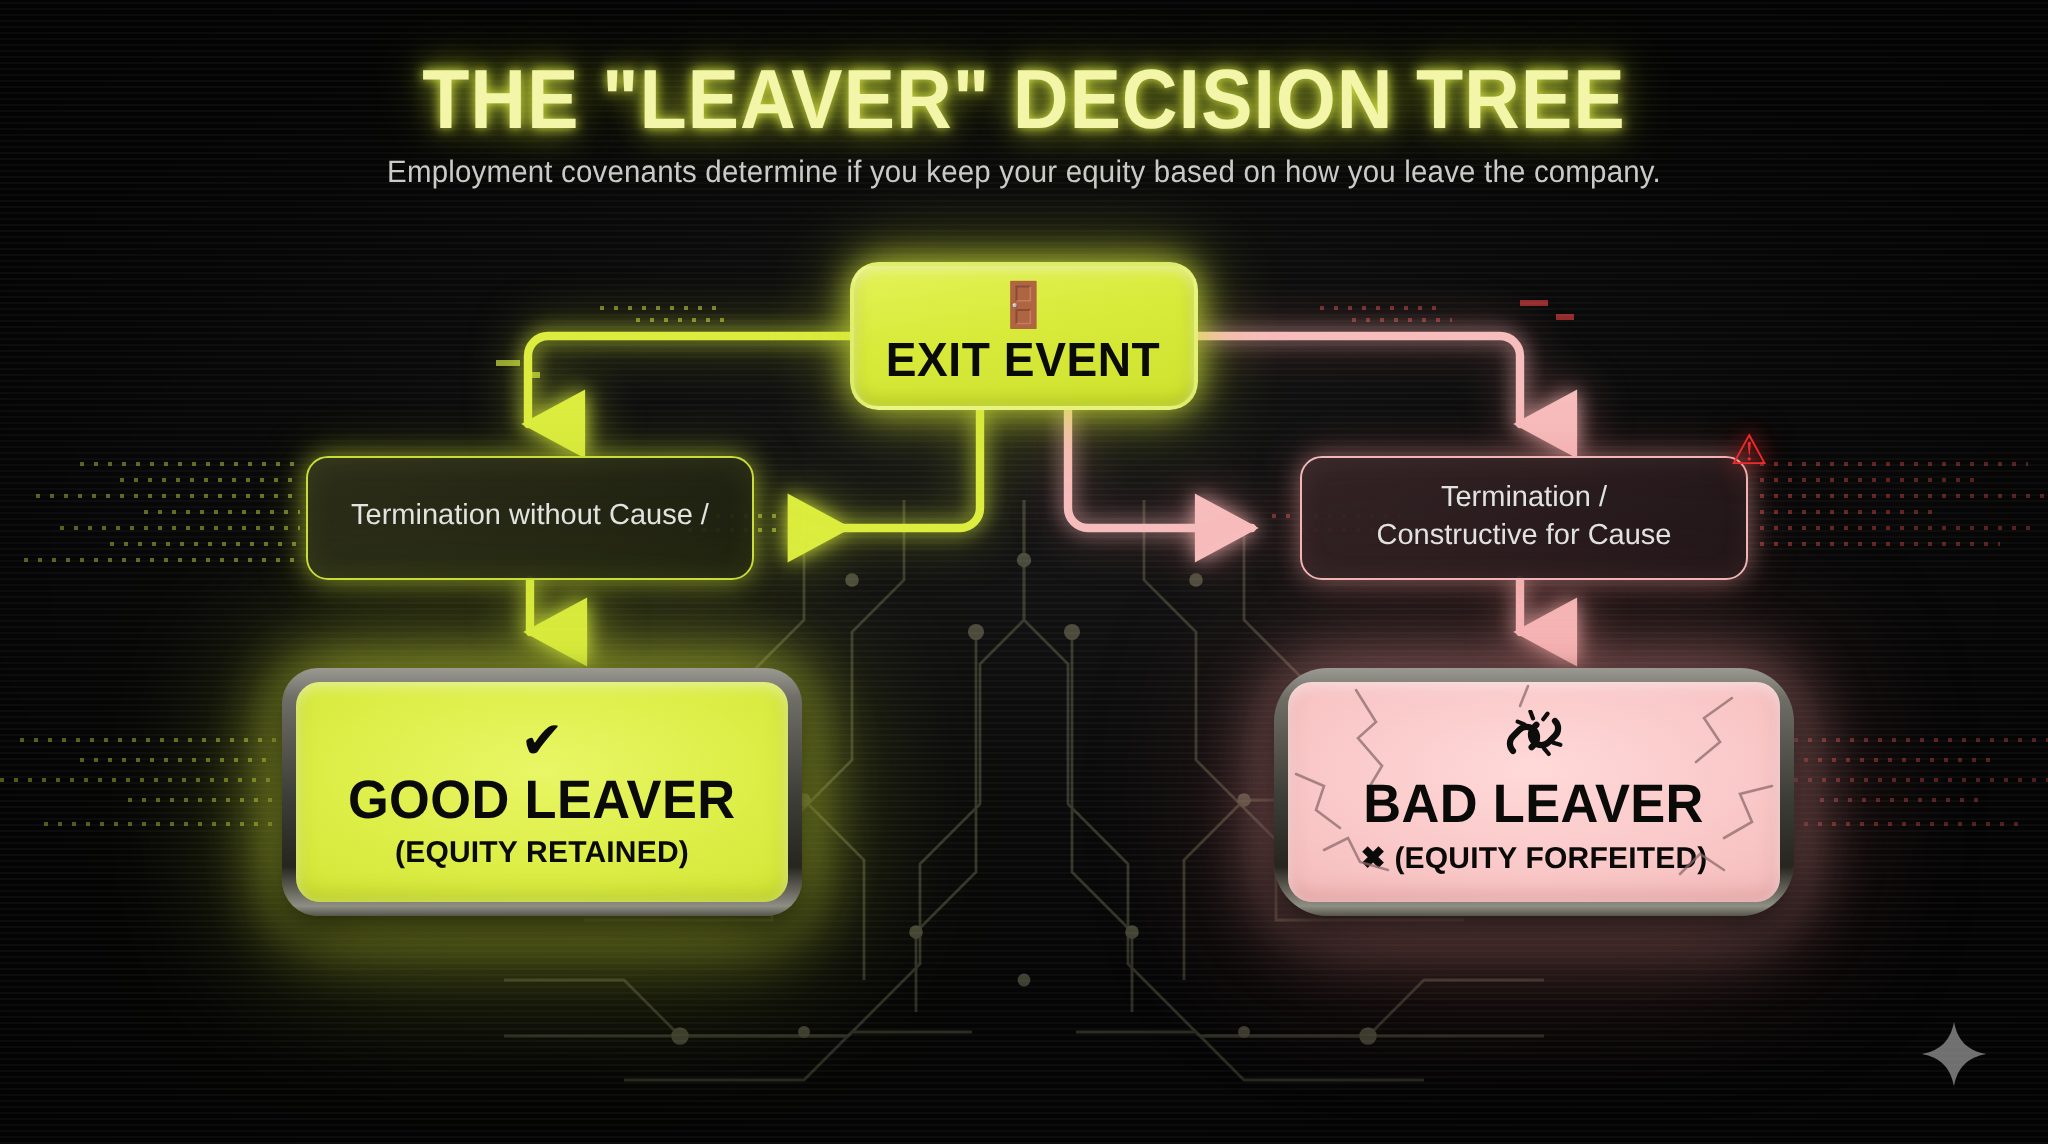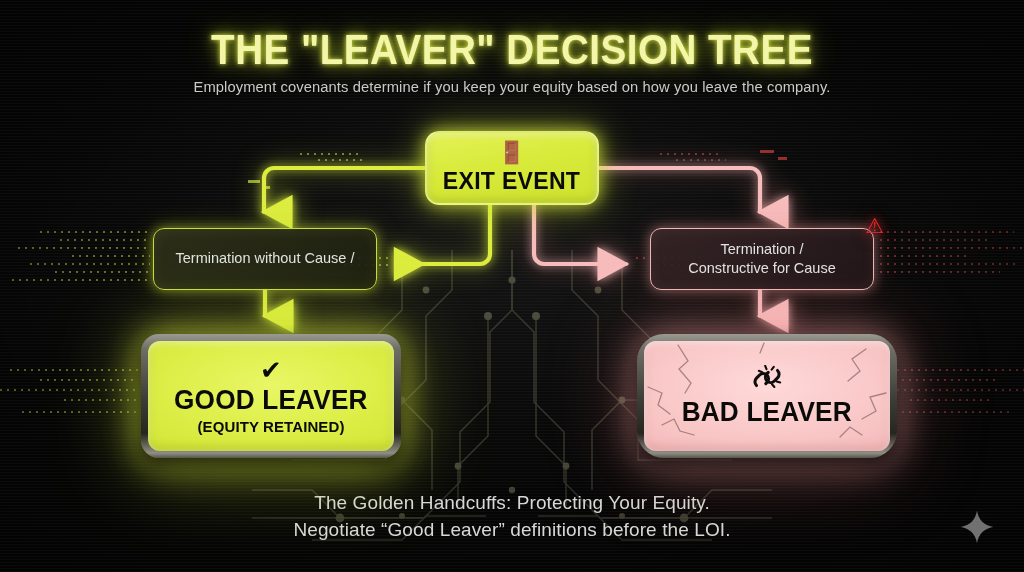--- a/index.html
+++ b/index.html
@@ -410,25 +410,25 @@
           <g stroke="#0d0d0b" stroke-width="2.1" stroke-linecap="round">
             <line x1="14.5" y1="4.2" x2="13.2" y2="0.8"></line>
             <line x1="19.6" y1="4.6" x2="21.8" y2="1.8"></line>
             <line x1="10.2" y1="7.2" x2="6.8" y2="5.8"></line>
             <line x1="20.0" y1="19.2" x2="22.4" y2="22.0"></line>
             <line x1="24.6" y1="16.4" x2="28.2" y2="17.4"></line>
           </g>
         </svg>
       </span>
       <span class="ttl">BAD LEAVER</span>
+      <span class="sub">
+        <span>✖</span>
+        <span>(EQUITY FORFEITED)</span>
+      </span>
     </div>
   </div>
 
-  <div class="footer">
-    <div>The Golden Handcuffs: Protecting Your Equity.</div>
-    <div>Negotiate “Good Leaver” definitions before the LOI.</div>
-  </div>
 
   <svg class="sparkle" viewBox="0 0 40 40" fill="none">
     <path d="M20 1 C22 12 28 18 39 20 C28 22 22 28 20 39 C18 28 12 22 1 20 C12 18 18 12 20 1 Z" fill="#9a9a9a"></path>
   </svg>
 
 </div>
 
 </body></html>

